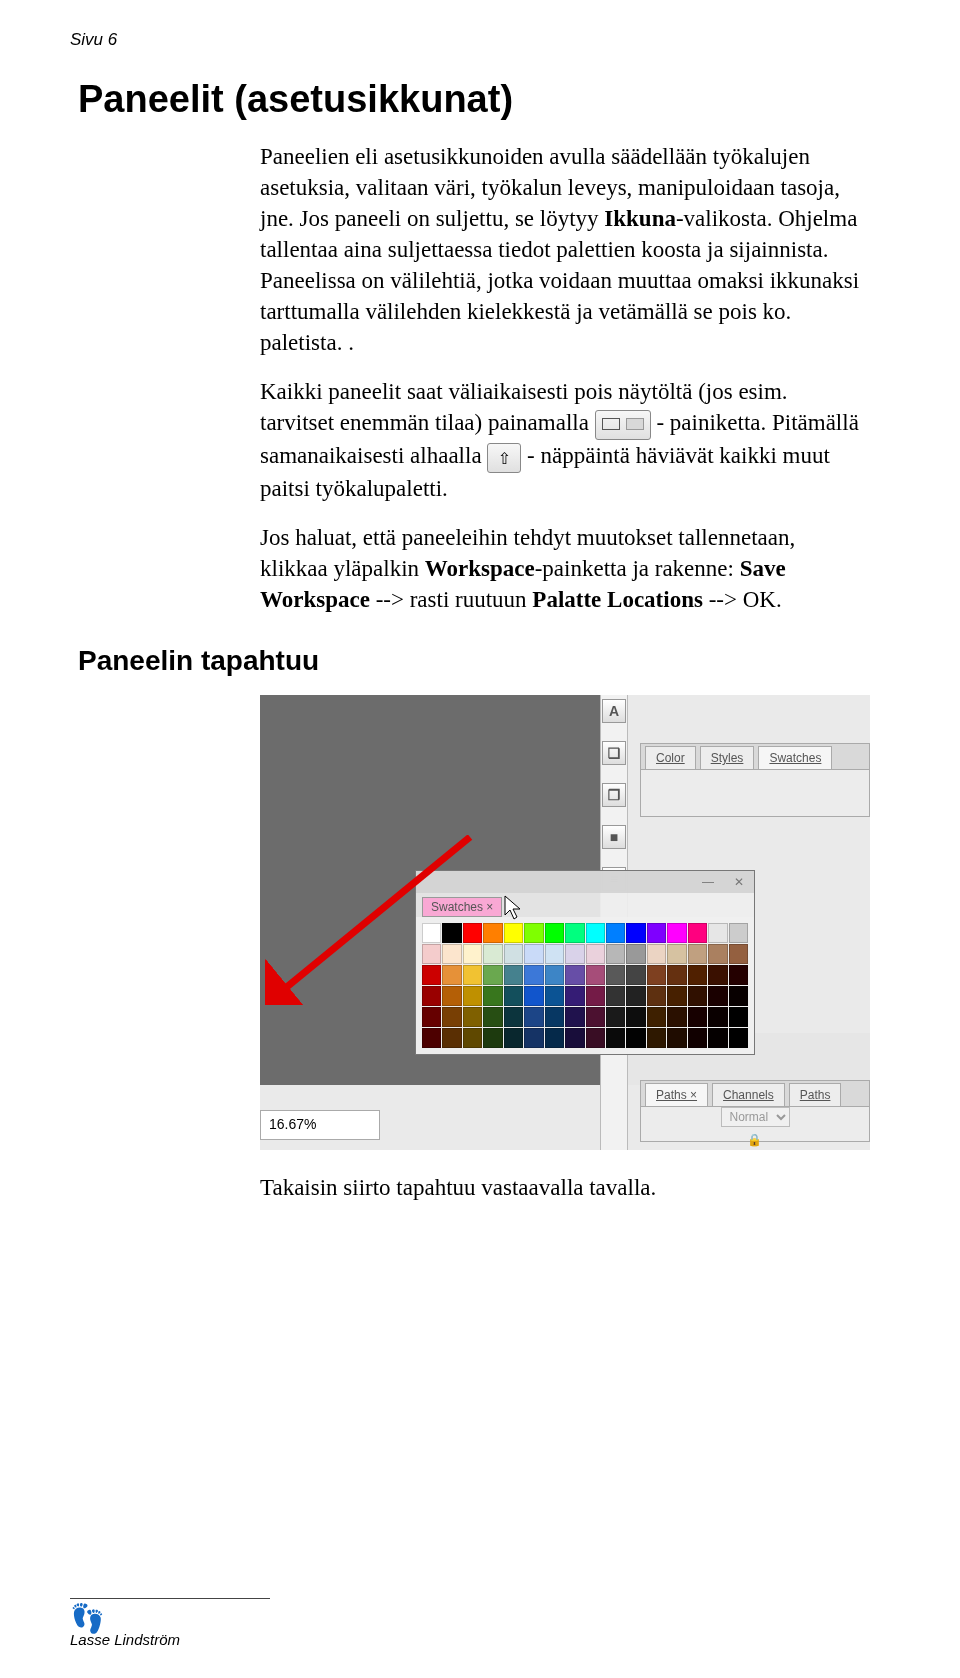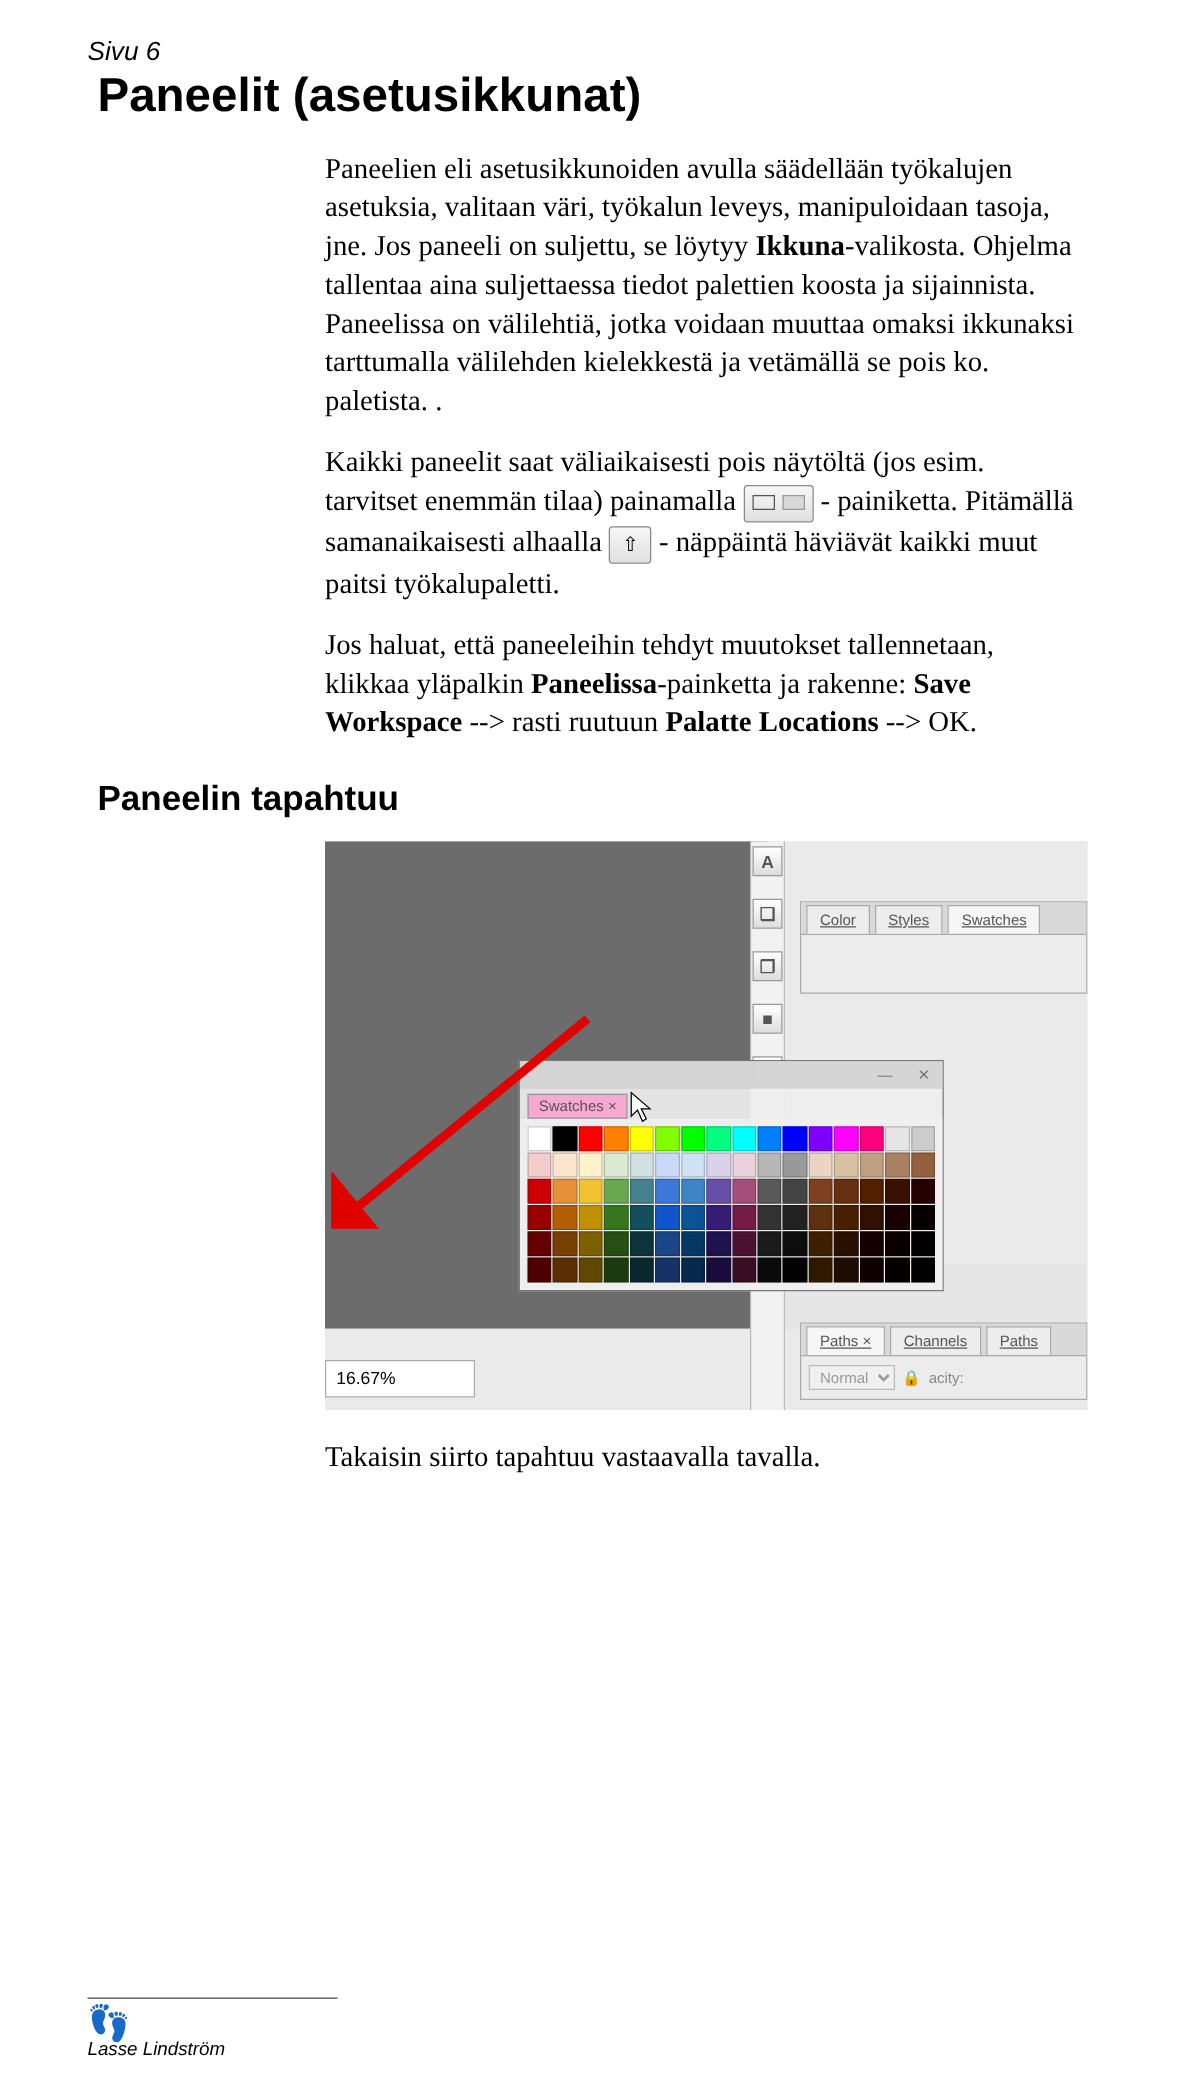--- a/index.html
+++ b/index.html
@@ -8,22 +8,22 @@
     height: 1678px;
     background: #fff;
     font-family: "Times New Roman", Times, serif;
     color: #000;
     padding: 30px 70px 40px 70px;
     position: relative;
   }
   .page-num {
     font-style: italic;
     font-family: Arial, Helvetica, sans-serif;
-    font-size: 21px;
-    margin-bottom: 2px;
+    font-size: 17px;
+    margin-bottom: 28px;
   }
   h1 {
     font-family: Arial, Helvetica, sans-serif;
     font-weight: bold;
     font-size: 38px;
     margin-bottom: 20px;
     padding-left: 8px;
   }
   h2 {
     font-family: Arial, Helvetica, sans-serif;
@@ -159,20 +159,21 @@
   .panel-colors{ right:0; top:48px; width:230px;}
   .panel-layers{ right:0; top:385px; width:230px;}
   .panel-layers .panel-body{
     height:34px;
     display:flex;
     align-items:center;
     gap:6px;
     padding:0 6px;
     font:12px Arial;
     color:#888;
+    flex-direction:column;
   }
   .panel-layers select{
     font:12px Arial;
     background:#f0f0f0;
     border:1px solid #bbb;
     color:#999;
     padding:1px 4px;
   }
 
   .floating-swatch{
@@ -261,21 +262,21 @@
 
   <p class="par">
     <span>Kaikki paneelit saat väliaikaisesti pois näytöltä (jos esim. tarvitset enemmän tilaa) painamalla </span>
     <span class="inline-icon btn-toggle"></span>
     <span> - painiketta. Pitämällä samanaikaisesti alhaalla </span>
     <span class="inline-icon btn-shift">⇧</span>
     <span> - näppäintä häviävät kaikki muut paitsi työkalupaletti.</span>
   </p>
 
   <p class="par">
-    <span>Jos haluat, että paneeleihin tehdyt muutokset tallennetaan, klikkaa yläpalkin </span><b>Paneelissa</b><span>-painketta ja rakenne: </span><b>Save Workspace</b><span> --&gt; rasti ruutuun </span><b>Palatte Locations</b><span> --&gt; OK.</span>
+    <span>Jos haluat, että paneeleihin tehdyt muutokset tallennetaan, klikkaa yläpalkin </span><b>Workspace</b><span>-painketta ja rakenne: </span><b>Save Workspace</b><span> --&gt; rasti ruutuun </span><b>Palatte Locations</b><span> --&gt; OK.</span>
   </p>
 </div>
 
 <h2>Paneelin tapahtuu</h2>
 
 <div class="content-block">
 
   <div class="screenshot">
     <div class="ss-canvas"></div>
     <div class="ss-bottombar"></div>

